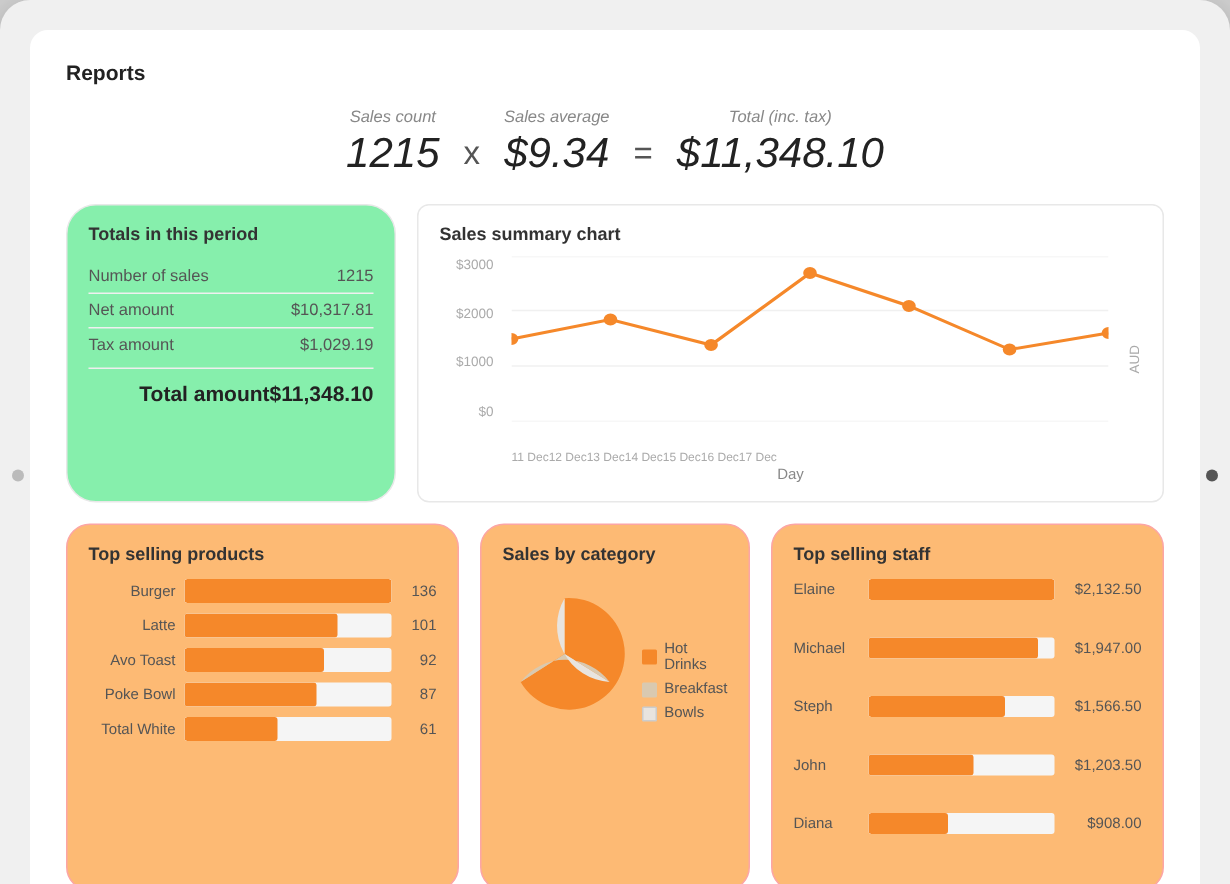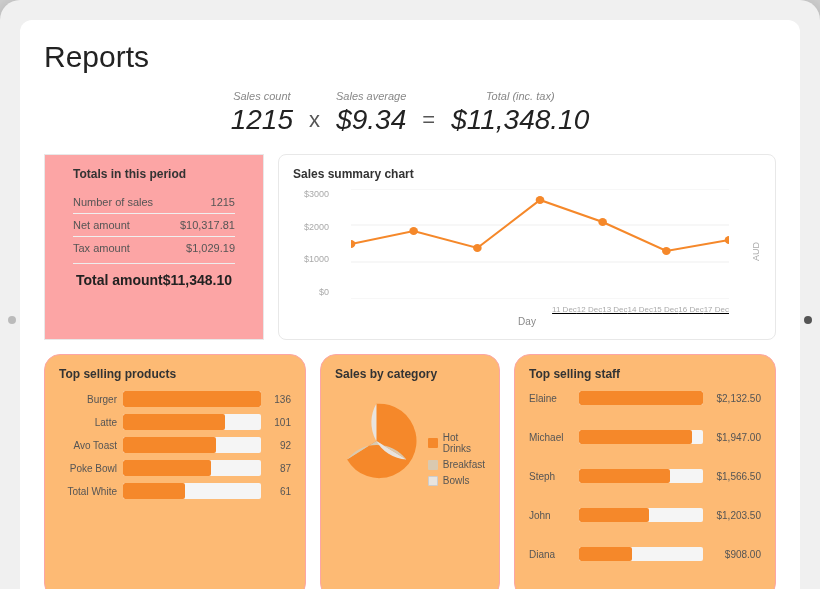--- a/index.html
+++ b/index.html
@@ -40,22 +40,22 @@
       background: #555;
       border-radius: 50%;
     }
     .report-card {
       background: #fff;
       border-radius: 12px;
       padding: 20px 24px 20px 24px;
       width: 100%;
     }
     .report-title {
-      font-size: 30px;
-      font-weight: 400;
+      font-size: 14px;
+      font-weight: 700;
       color: #222;
       margin-bottom: 16px;
     }
     
     .summary-row {
       display: flex;
       align-items: center;
       justify-content: center;
       gap: 10px;
       margin-bottom: 18px;
@@ -81,24 +81,24 @@
       padding: 0 6px;
       margin-top: 14px;
     }
     
     .middle-row {
       display: flex;
       gap: 14px;
       margin-bottom: 14px;
     }
     .totals-box {
-      background: #fca5a5;
+      background: #86efac;
       border: 1px solid #e8e8e8;
-      border-radius: 0;
-      padding: 12px 28px;
+      border-radius: 20px;
+      padding: 12px 14px;
       width: 220px;
       min-width: 220px;
     }
     .totals-title {
       font-size: 12px;
       font-weight: 600;
       color: #333;
       margin-bottom: 10px;
     }
     .totals-row {
@@ -107,21 +107,21 @@
       font-size: 11px;
       color: #555;
       padding: 5px 0;
       border-bottom: 1px solid #f0f0f0;
     }
     .totals-row:last-child {
       border-bottom: none;
     }
     .totals-total-row {
       display: flex;
-      justify-content: center;
+      justify-content: flex-end;
       font-size: 14px;
       font-weight: 700;
       color: #222;
       padding-top: 8px;
       margin-top: 4px;
       border-top: 1px solid #eee;
     }
     .chart-box {
       background: #fff;
       border: 1px solid #e8e8e8;
@@ -294,21 +294,21 @@
             </div>
           </div>
         <div class="totals-total-row">
           <span>Total amount</span>
           <span>$11,348.10</span>
         </div>
       </div>
 
       <div class="chart-box">
         <div class="chart-title">Sales summary chart</div>
-        <div style="display:flex; gap:22px; align-items:flex-start;">
+        <div style="display:flex; gap:12px; align-items:flex-start;">
           <div style="display:flex; flex-direction:column; align-items:flex-end; justify-content:space-between; height:110px; padding-bottom:2px; min-width:36px;">
             <span style="font-size:9px; color:#aaa;">$3000</span>
             <span style="font-size:9px; color:#aaa;">$2000</span>
             <span style="font-size:9px; color:#aaa;">$1000</span>
             <span style="font-size:9px; color:#aaa;">$0</span>
           </div>
           <div style="flex:1; position:relative;">
             <svg id="line-chart-svg" width="100%" height="110" viewBox="0 0 350 110" preserveAspectRatio="none">
 
               <line x1="0" y1="0" x2="350" y2="0" stroke="#f0f0f0" stroke-width="1"></line>
@@ -318,21 +318,21 @@
 
               <polyline points="0,55 58,42 117,59 175,11 233,33 292,62 350,51" fill="none" stroke="#f5882a" stroke-width="2"></polyline>
               <circle cx="0" cy="55" r="4" fill="#f5882a"></circle>
               <circle cx="58" cy="42" r="4" fill="#f5882a"></circle>
               <circle cx="117" cy="59" r="4" fill="#f5882a"></circle>
               <circle cx="175" cy="11" r="4" fill="#f5882a"></circle>
               <circle cx="233" cy="33" r="4" fill="#f5882a"></circle>
               <circle cx="292" cy="62" r="4" fill="#f5882a"></circle>
               <circle cx="350" cy="51" r="4" fill="#f5882a"></circle>
             </svg>
-            <div style="display:flex; justify-content:flex-end; margin-top:2px;text-decoration:underline;">
+            <div style="display:flex; justify-content:flex-start; margin-top:14px;">
               <span style="font-size:8px; color:#aaa;">11 Dec</span>
               <span style="font-size:8px; color:#aaa;">12 Dec</span>
               <span style="font-size:8px; color:#aaa;">13 Dec</span>
               <span style="font-size:8px; color:#aaa;">14 Dec</span>
               <span style="font-size:8px; color:#aaa;">15 Dec</span>
               <span style="font-size:8px; color:#aaa;">16 Dec</span>
               <span style="font-size:8px; color:#aaa;">17 Dec</span>
             </div>
           </div>
           <div style="writing-mode:vertical-rl; transform:rotate(180deg); font-size:9px; color:#aaa; align-self:center;">AUD</div>

